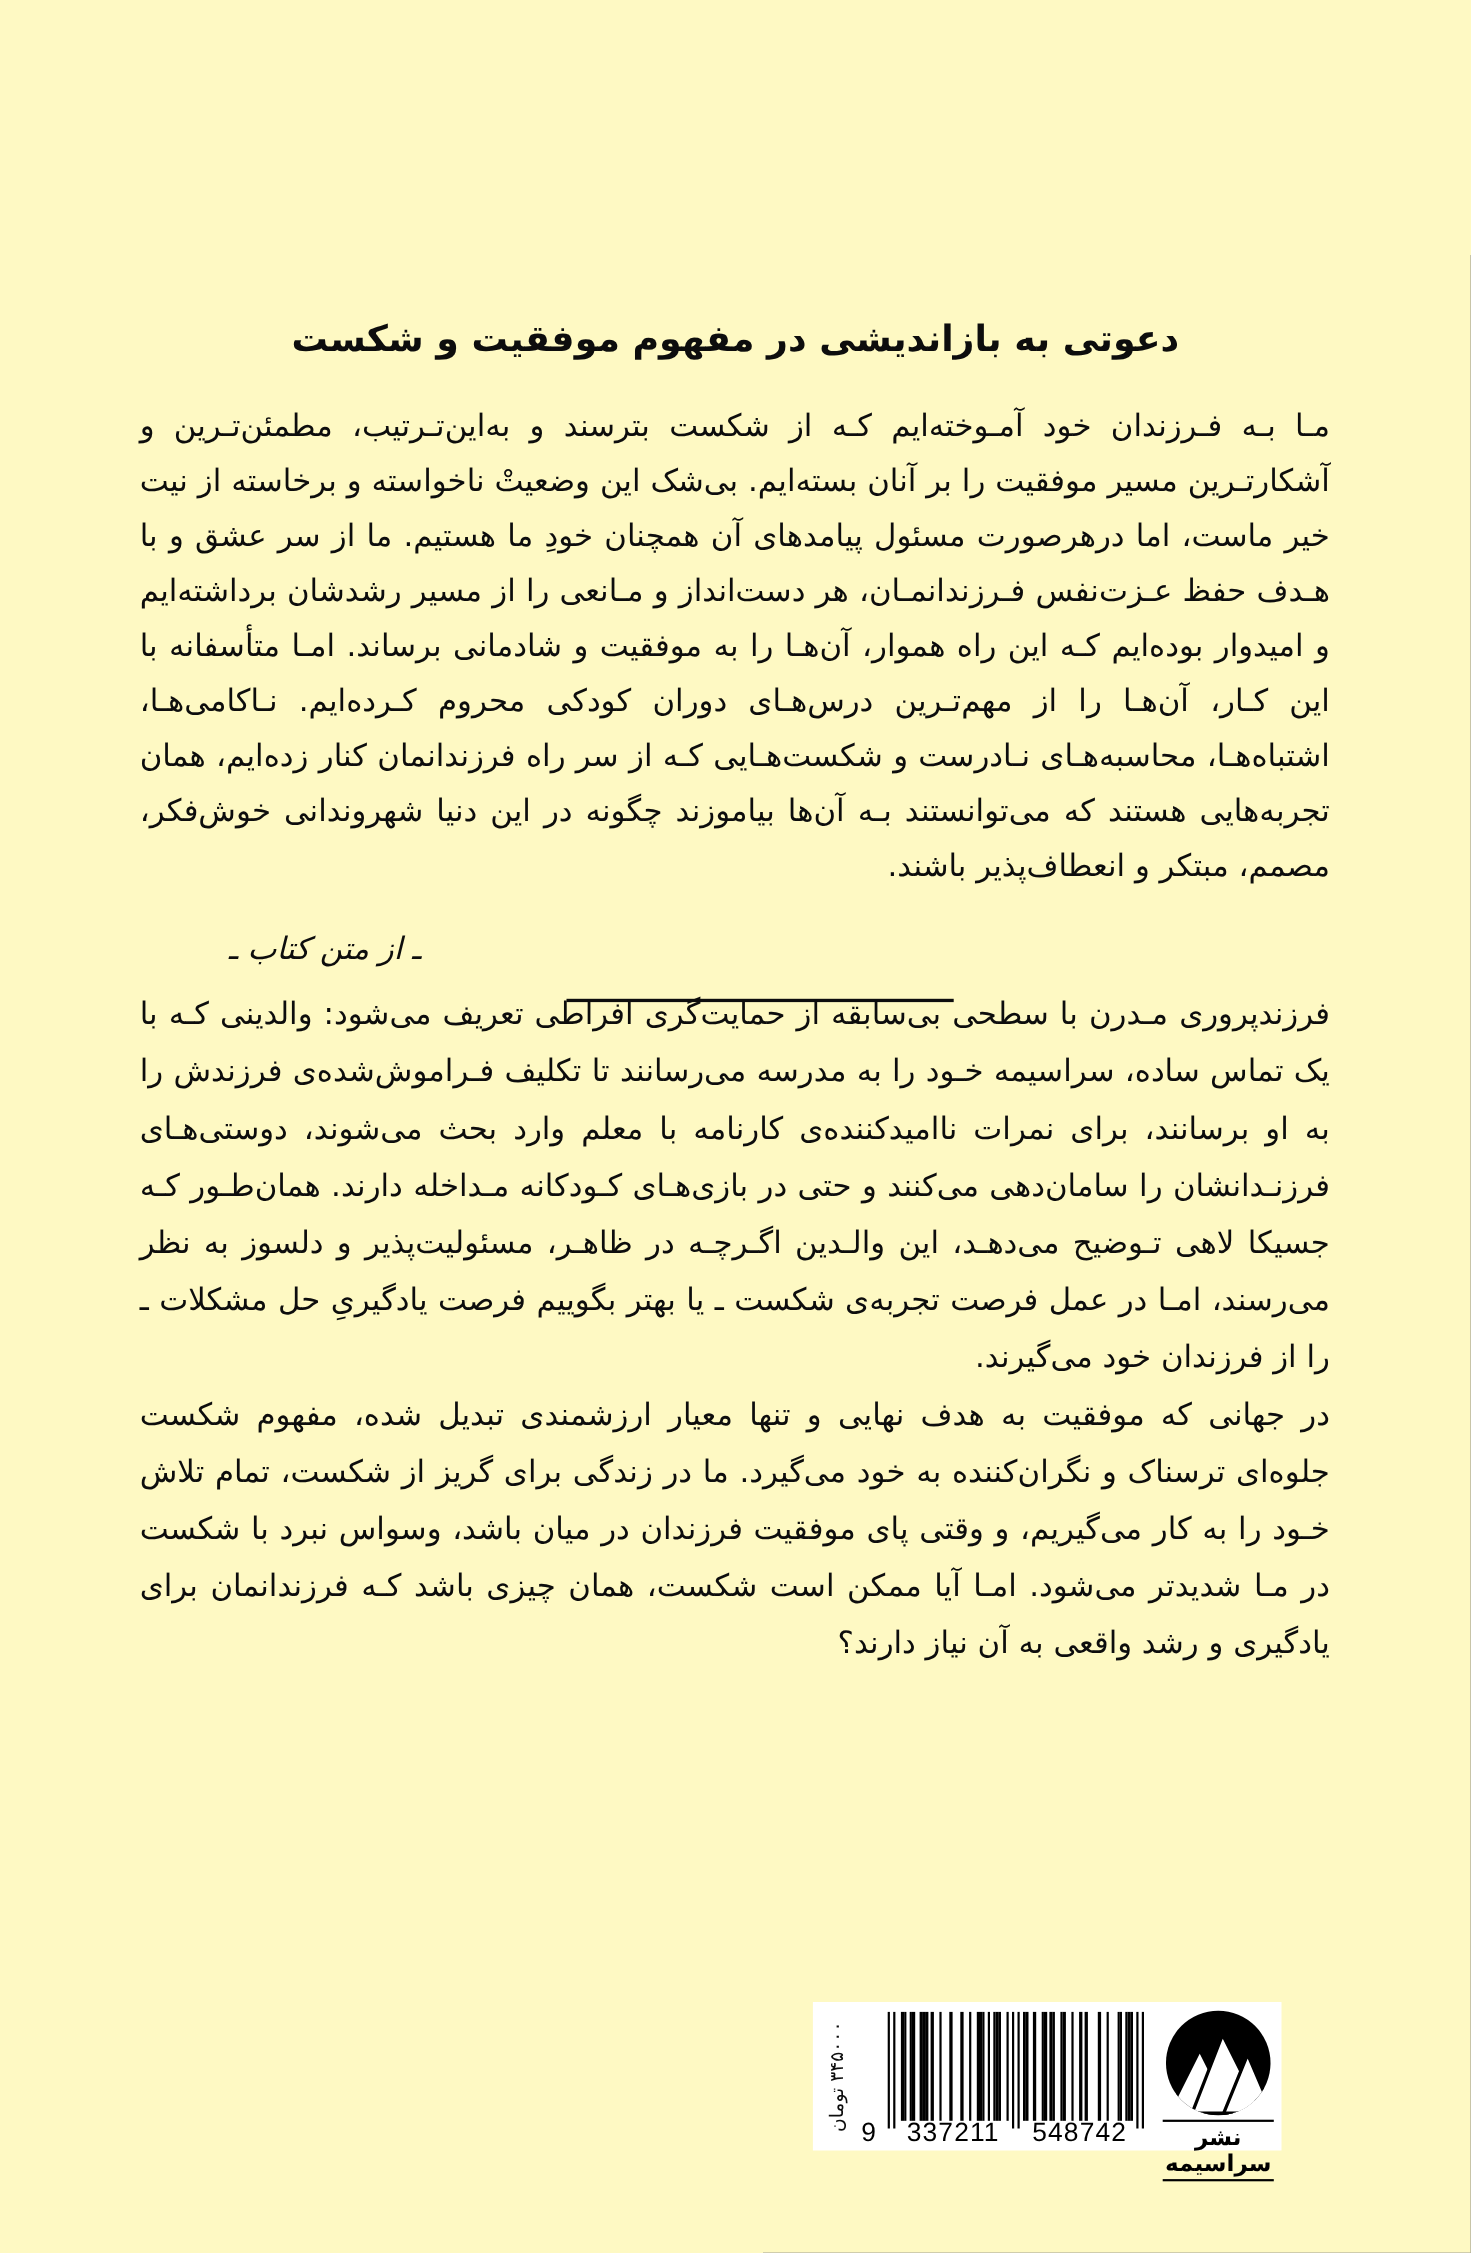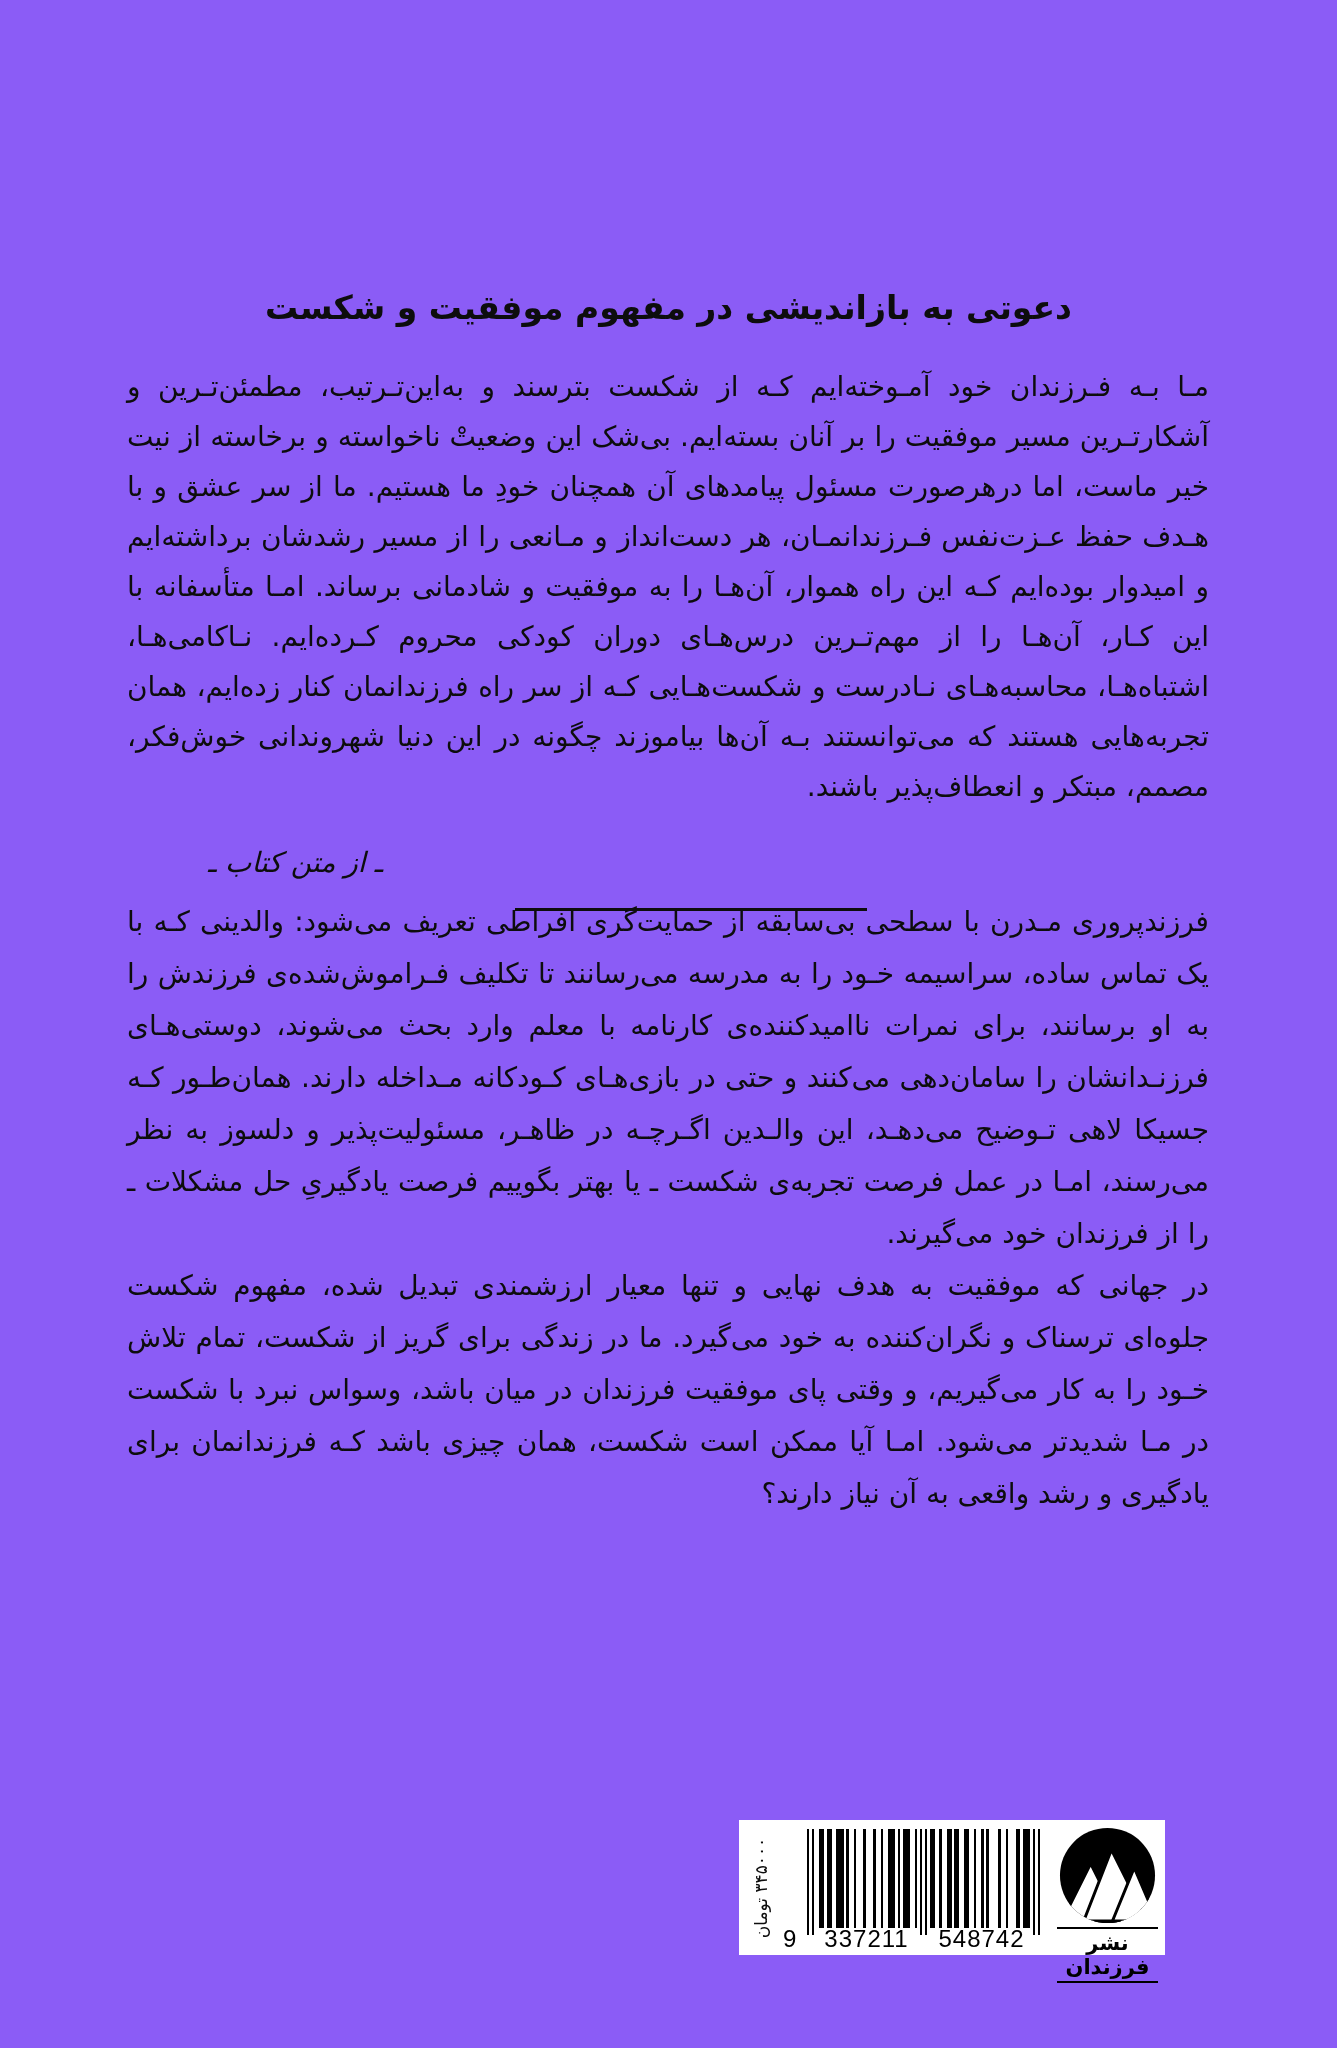--- a/index.html
+++ b/index.html
@@ -1,20 +1,20 @@
 <!DOCTYPE html>
 <html lang="fa" dir="rtl"><head>
 <meta charset="utf-8">
 <style>
   html,body{margin:0;padding:0;background:#888;}
   #page{
     position:relative;
     width:1337px;height:2048px;
     margin:0 auto;
-    background:#8b5cf6;
+    background:#fef9c3;
     overflow:hidden;
     font-family:"DejaVu Sans", sans-serif;
     color:#0d0d0d;
     direction:rtl;
   }
   
   .tagline{
     position:absolute;
     top:288px;left:0;right:0;
     text-align:center;
@@ -245,19 +245,19 @@
             </clipPath>
         </defs>
         <circle cx="50" cy="50" r="48" fill="#000"></circle>
         <g clip-path="url(#logoClip)">
           <polygon points="4,96 33,38 62,96" fill="#fff" stroke="#000" stroke-width="3"></polygon>
           <polygon points="26,96 54,24 90,96" fill="#fff" stroke="#000" stroke-width="3"></polygon>
           <polygon points="55,96 77,42 100,96" fill="#fff" stroke="#000" stroke-width="3"></polygon>
         </g>
       </svg>
       <div class="pub-line"></div>
-      <div class="pub-name">نشر فرزندان</div>
+      <div class="pub-name">نشر سراسیمه</div>
       <div class="pub-line"></div>
     </div>
 
   </div>
 
 </div>
 
 </body></html>

